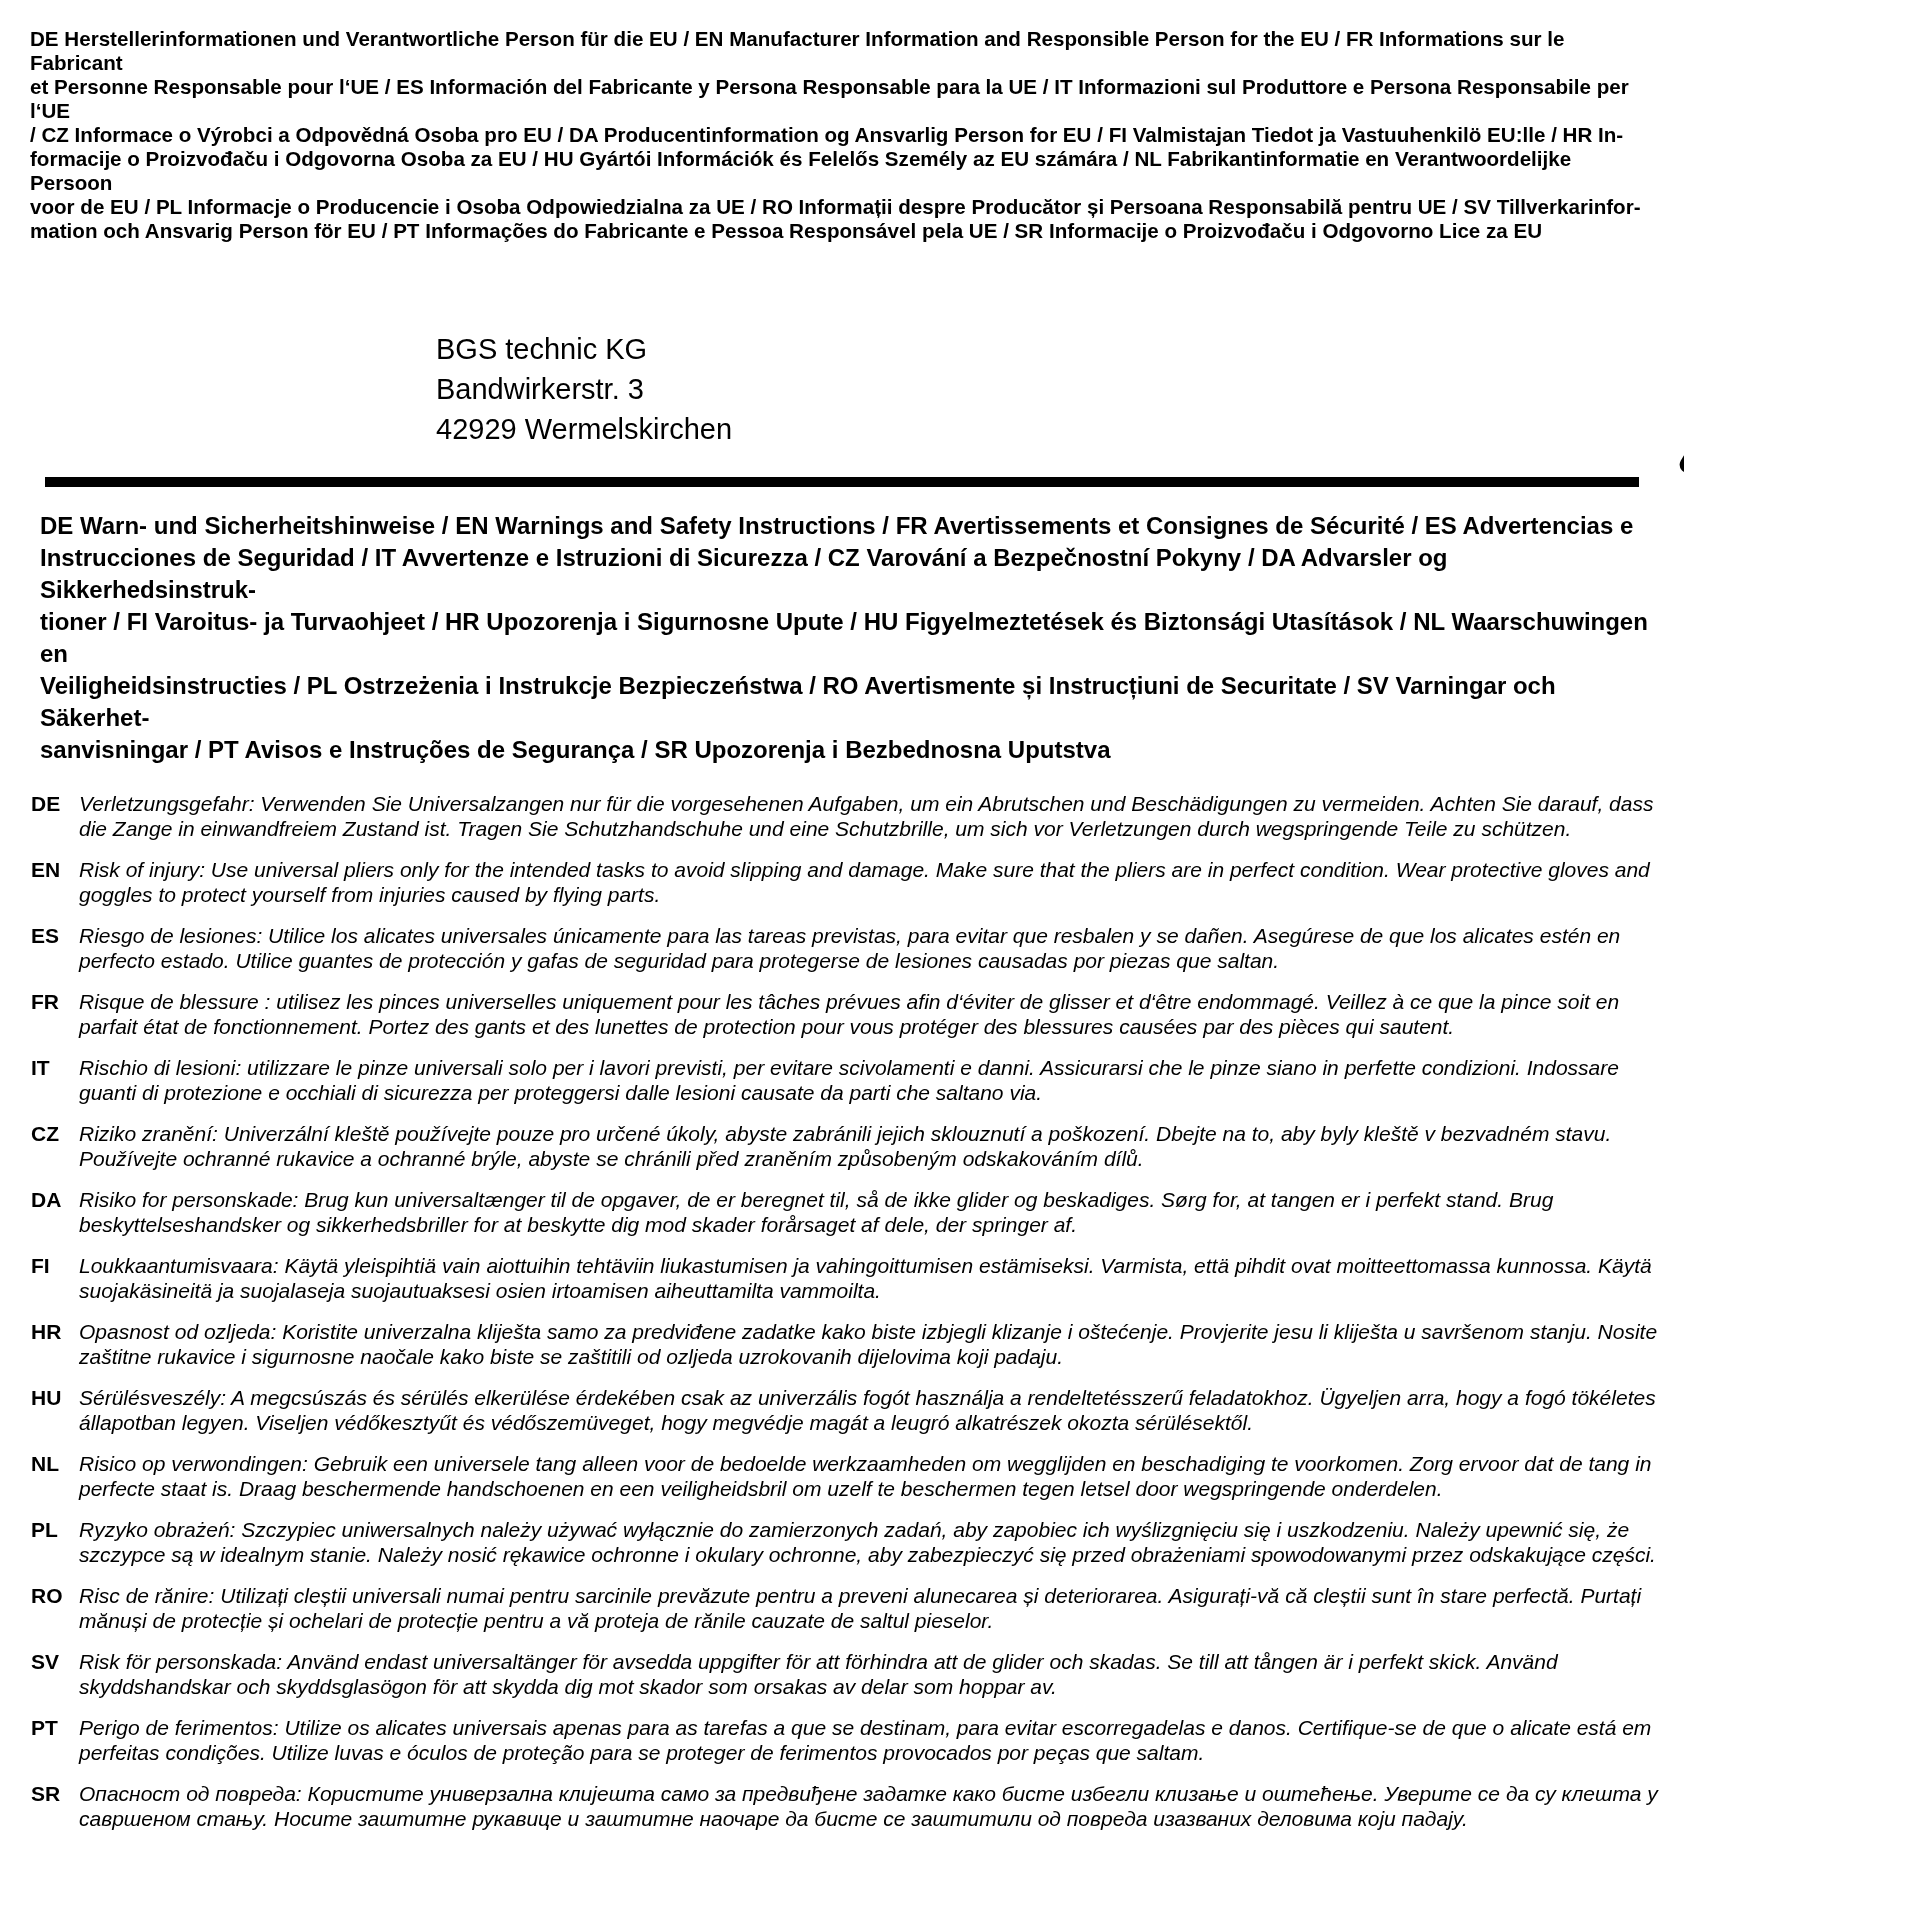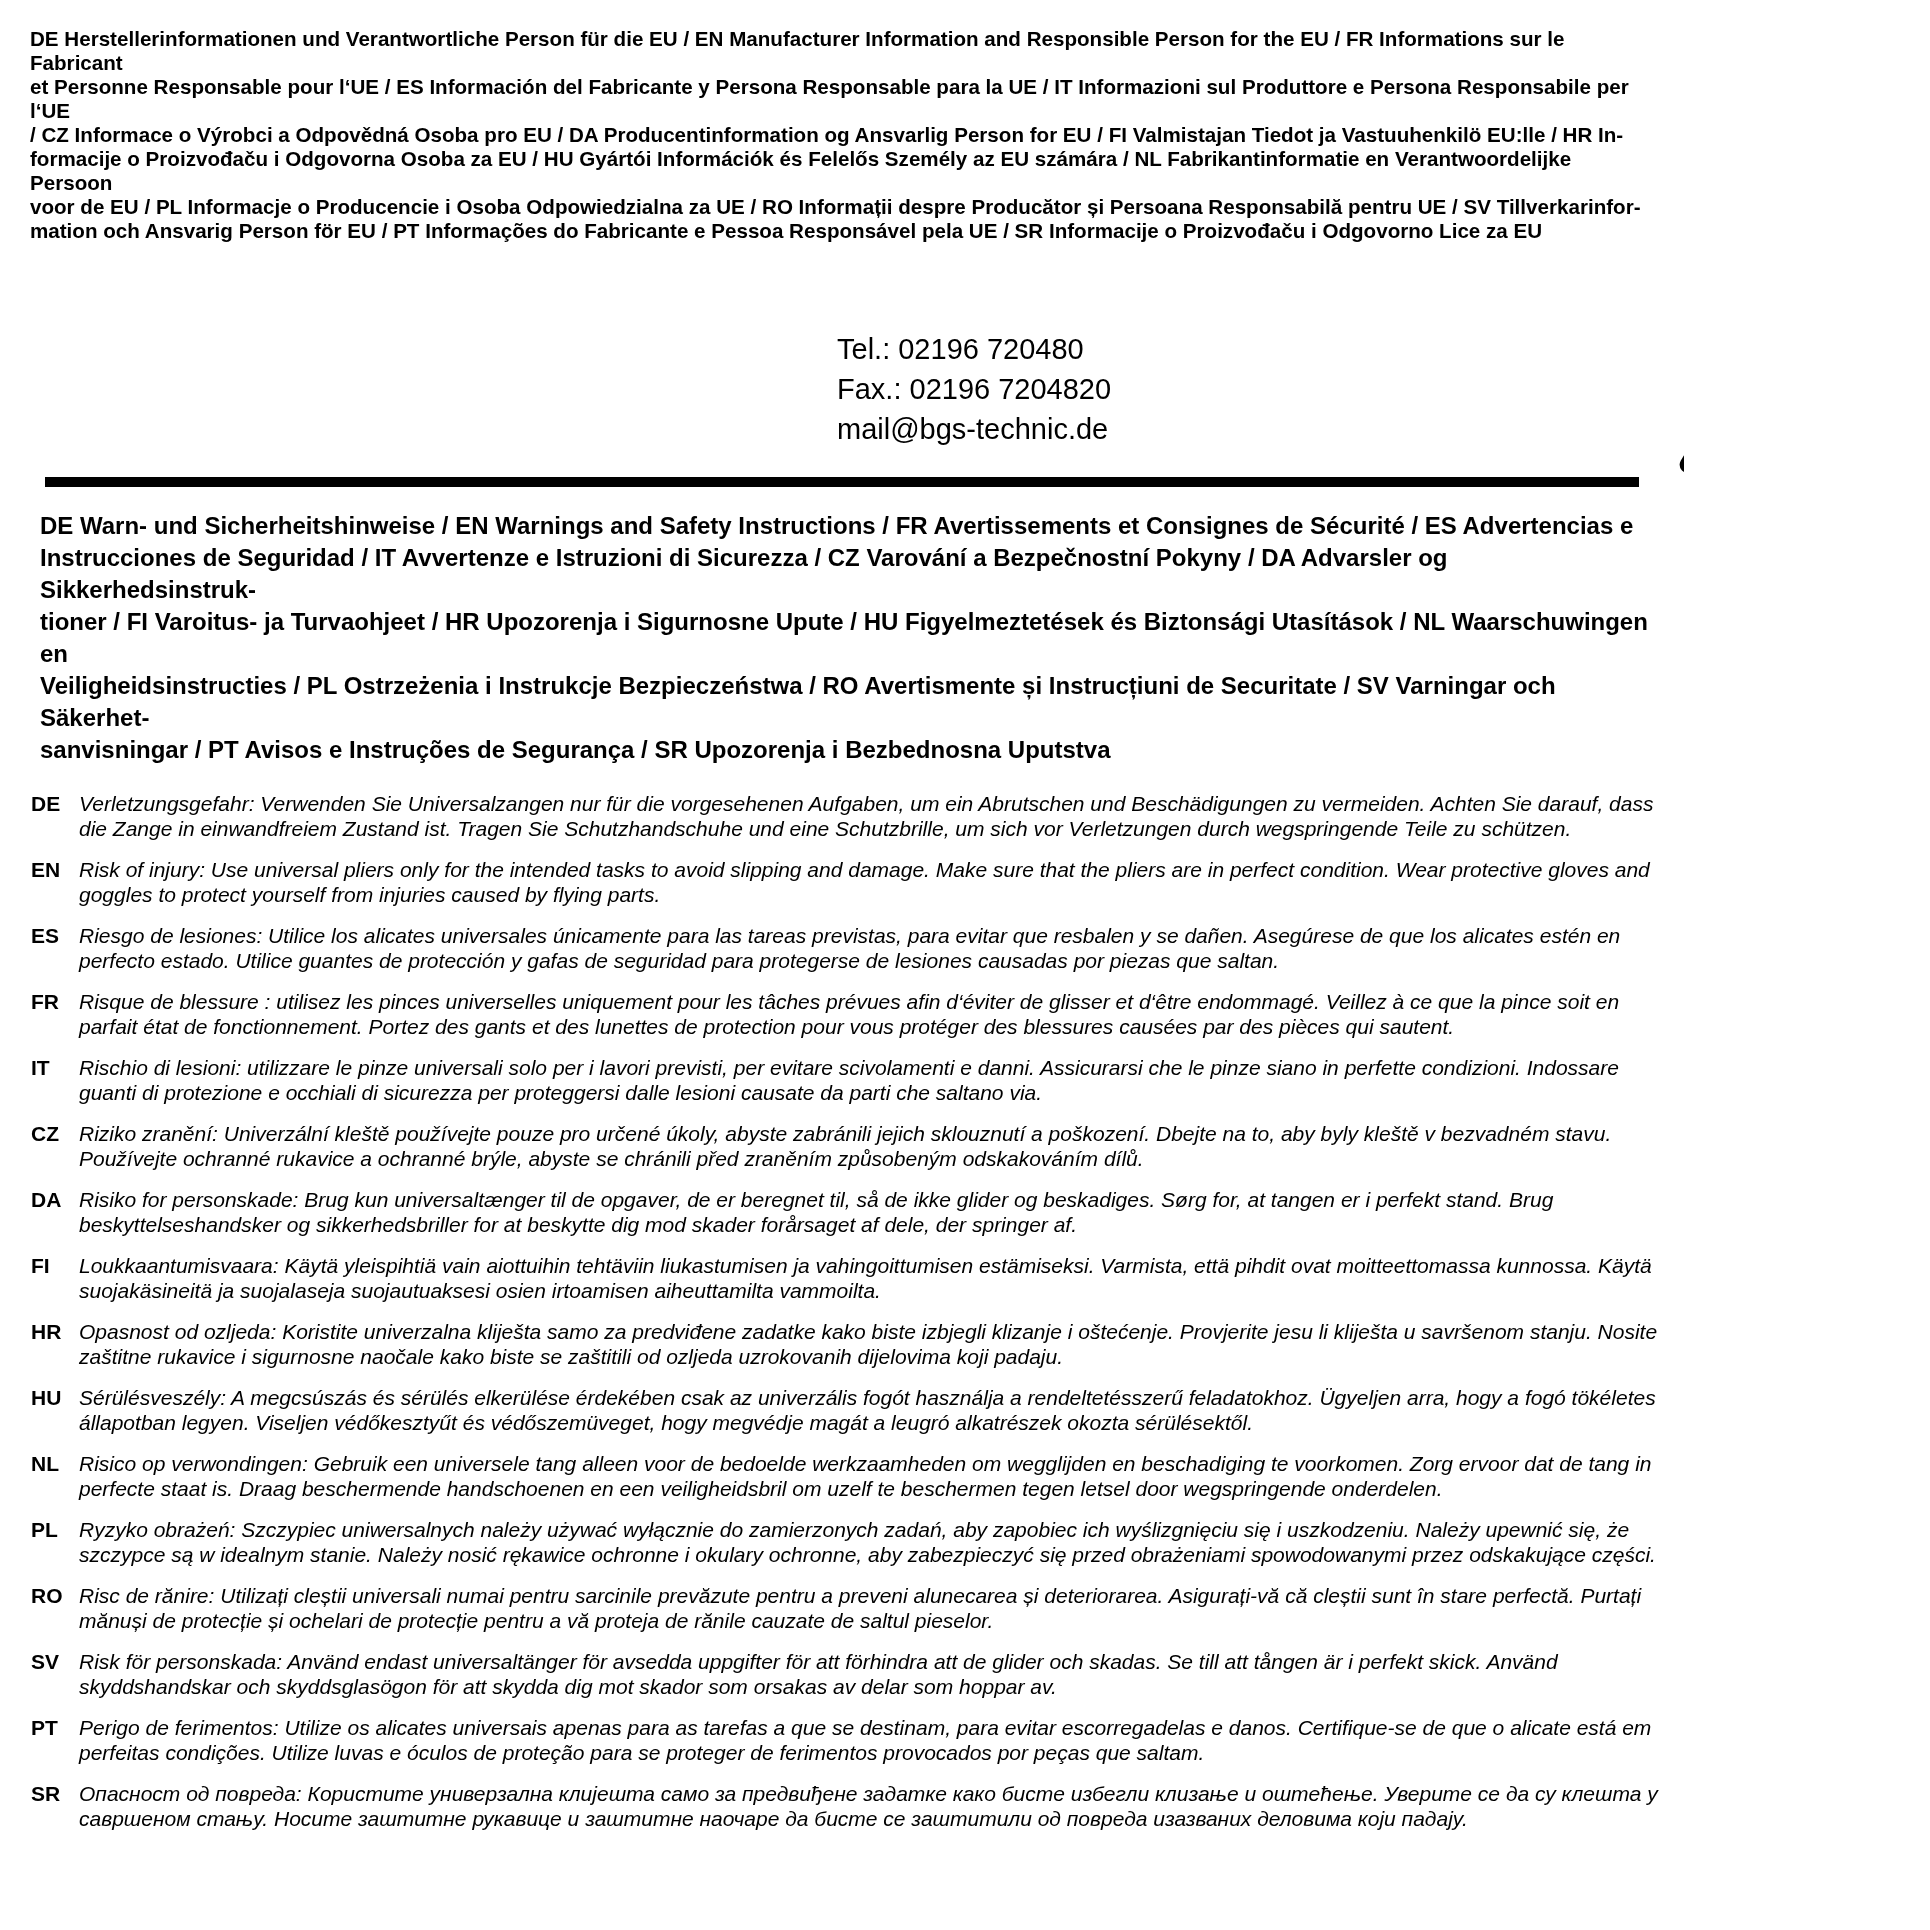--- a/index.html
+++ b/index.html
@@ -105,26 +105,26 @@
   <p class="p1">DE Herstellerinformationen und Verantwortliche Person für die EU  /  EN Manufacturer Information and Responsible Person for the EU  /  FR Informations sur le Fabricant
 et Personne Responsable pour l‘UE  /  ES Información del Fabricante y Persona Responsable para la UE  /  IT Informazioni sul Produttore e Persona Responsabile per l‘UE
 /  CZ Informace o Výrobci a Odpovědná Osoba pro EU  /  DA Producentinformation og Ansvarlig Person for EU  /  FI Valmistajan Tiedot ja Vastuuhenkilö EU:lle  /  HR In-
 formacije o Proizvođaču i Odgovorna Osoba za EU  /  HU Gyártói Információk és Felelős Személy az EU számára  /  NL Fabrikantinformatie en Verantwoordelijke Persoon
 voor de EU  /  PL Informacje o Producencie i Osoba Odpowiedzialna za UE  /  RO Informații despre Producător și Persoana Responsabilă pentru UE  /  SV Tillverkarinfor-
 mation och Ansvarig Person för EU  /  PT Informações do Fabricante e Pessoa Responsável pela UE  /  SR Informacije o Proizvođaču i Odgovorno Lice za EU</p>
 
   <div class="brand-band">
 
 
-
-    <div class="contact">
-      <div>Tel.: 02196 720480</div>
-      <div>Fax.: 02196 7204820</div>
-      <div>mail@bgs-technic.de</div>
+    <div class="addr">
+      <div>BGS technic KG</div>
+      <div>Bandwirkerstr. 3</div>
+      <div>42929 Wermelskirchen</div>
     </div>
+
 
 
     <svg class="warn-triangle" viewBox="0 0 100 88" xmlns="http://www.w3.org/2000/svg">
       <polygon points="50,5 95.5,83 4.5,83" fill="#ffffff" stroke="#000000" stroke-width="7.5" stroke-linejoin="round"></polygon>
       <path d="M50 24 C44.6 24 40.7 28.4 41.4 33.7 L45.1 58.2 C45.5 60.9 47.5 62.6 50 62.6 C52.5 62.6 54.5 60.9 54.9 58.2 L58.6 33.7 C59.3 28.4 55.4 24 50 24 Z" fill="#000000"></path>
       <circle cx="50" cy="72.2" r="6.3" fill="#000000"></circle>
     </svg>
 
   </div>
 

